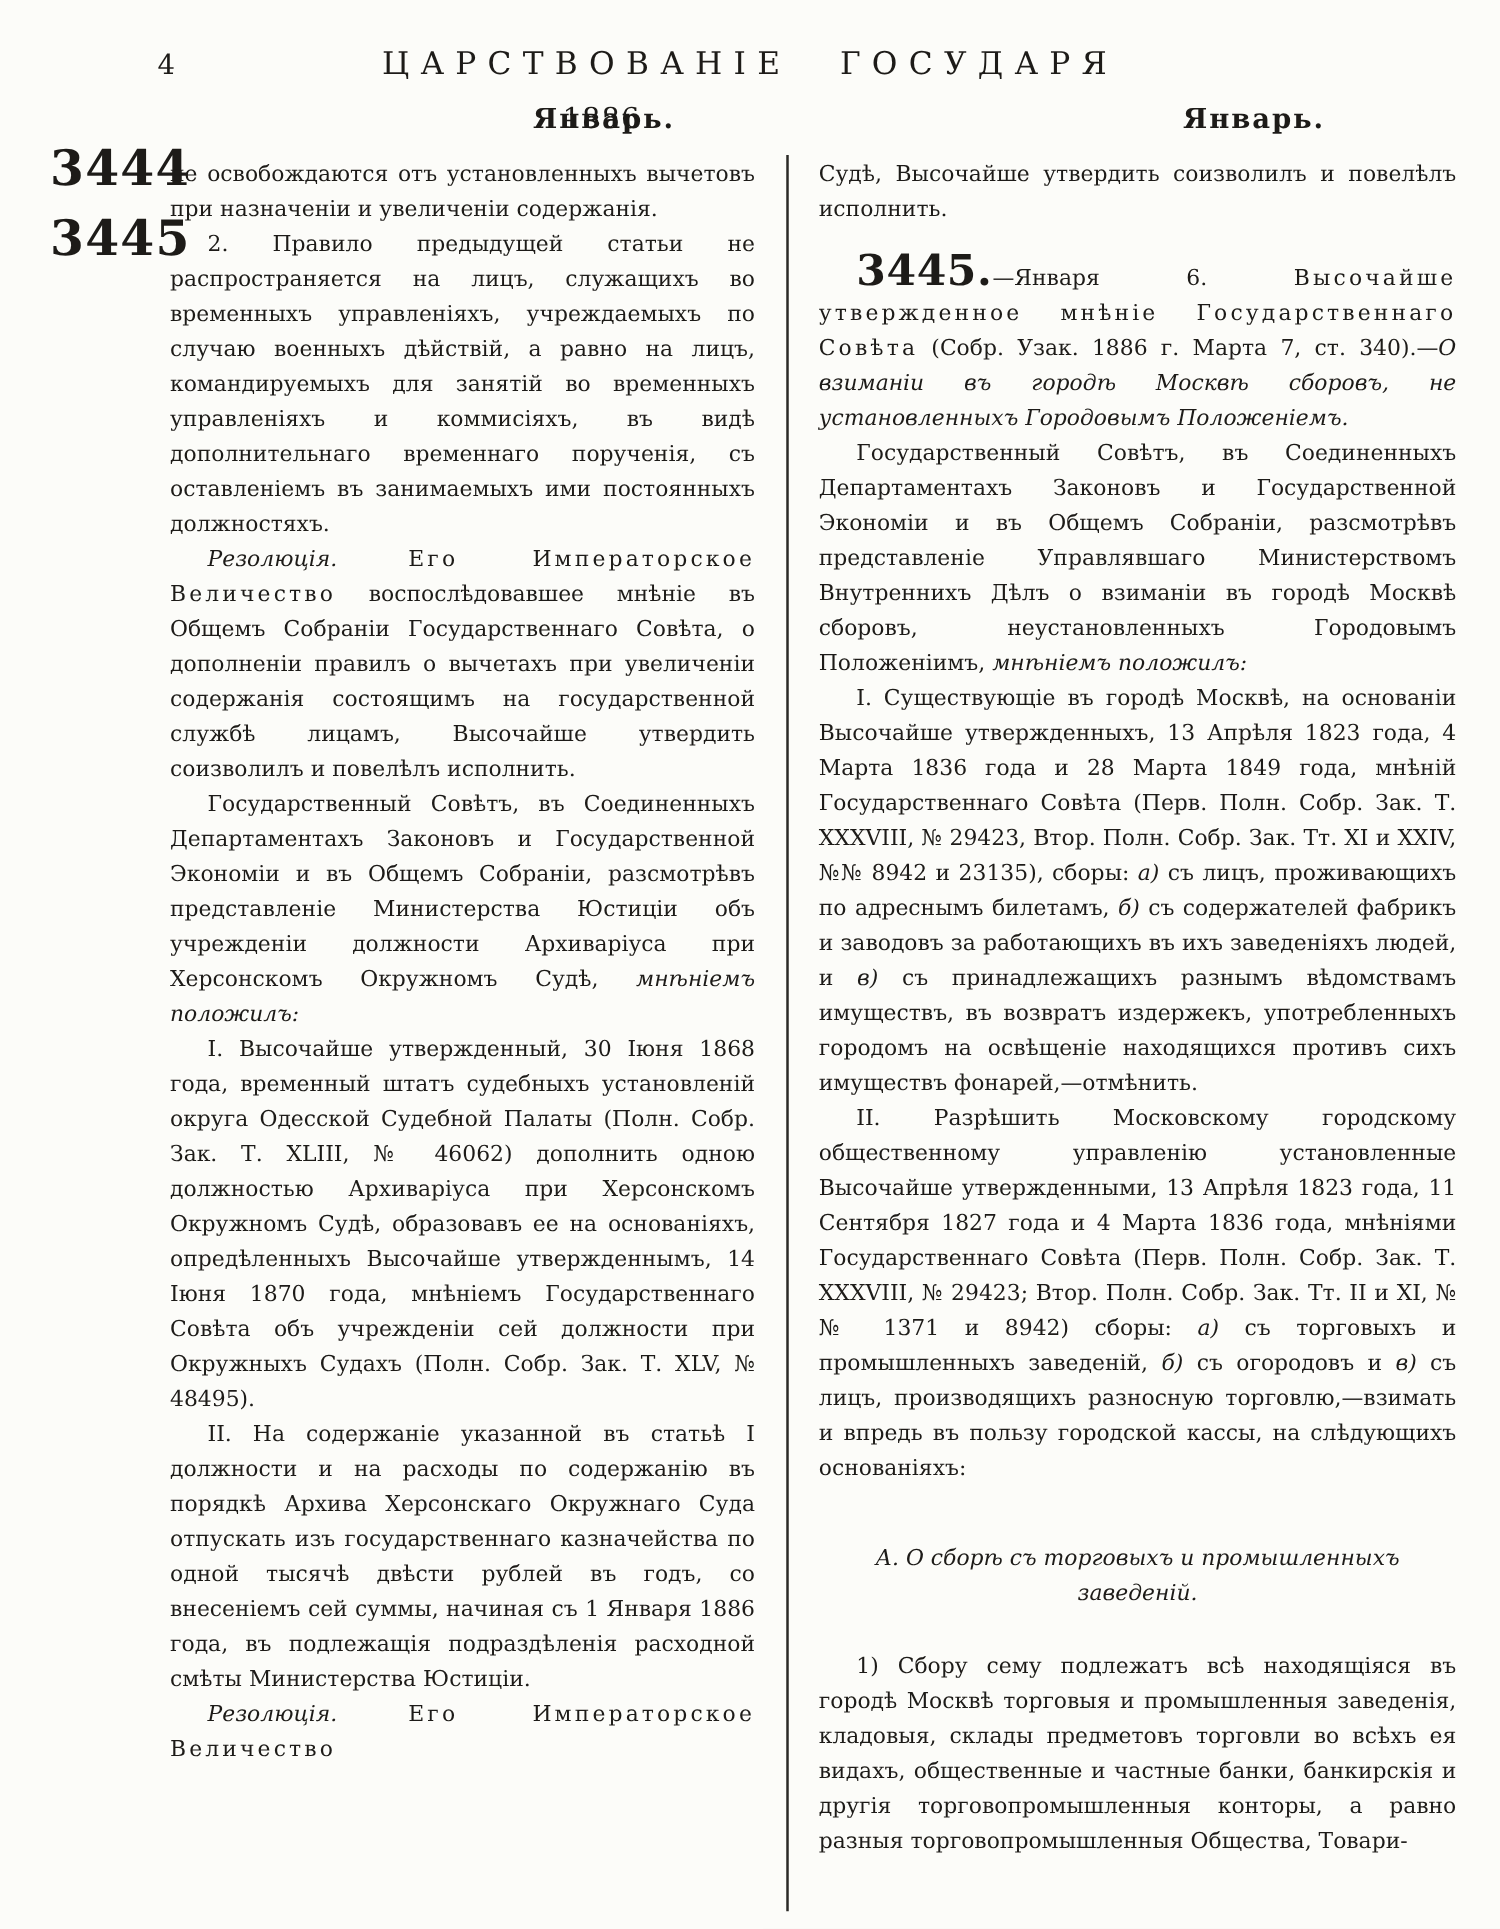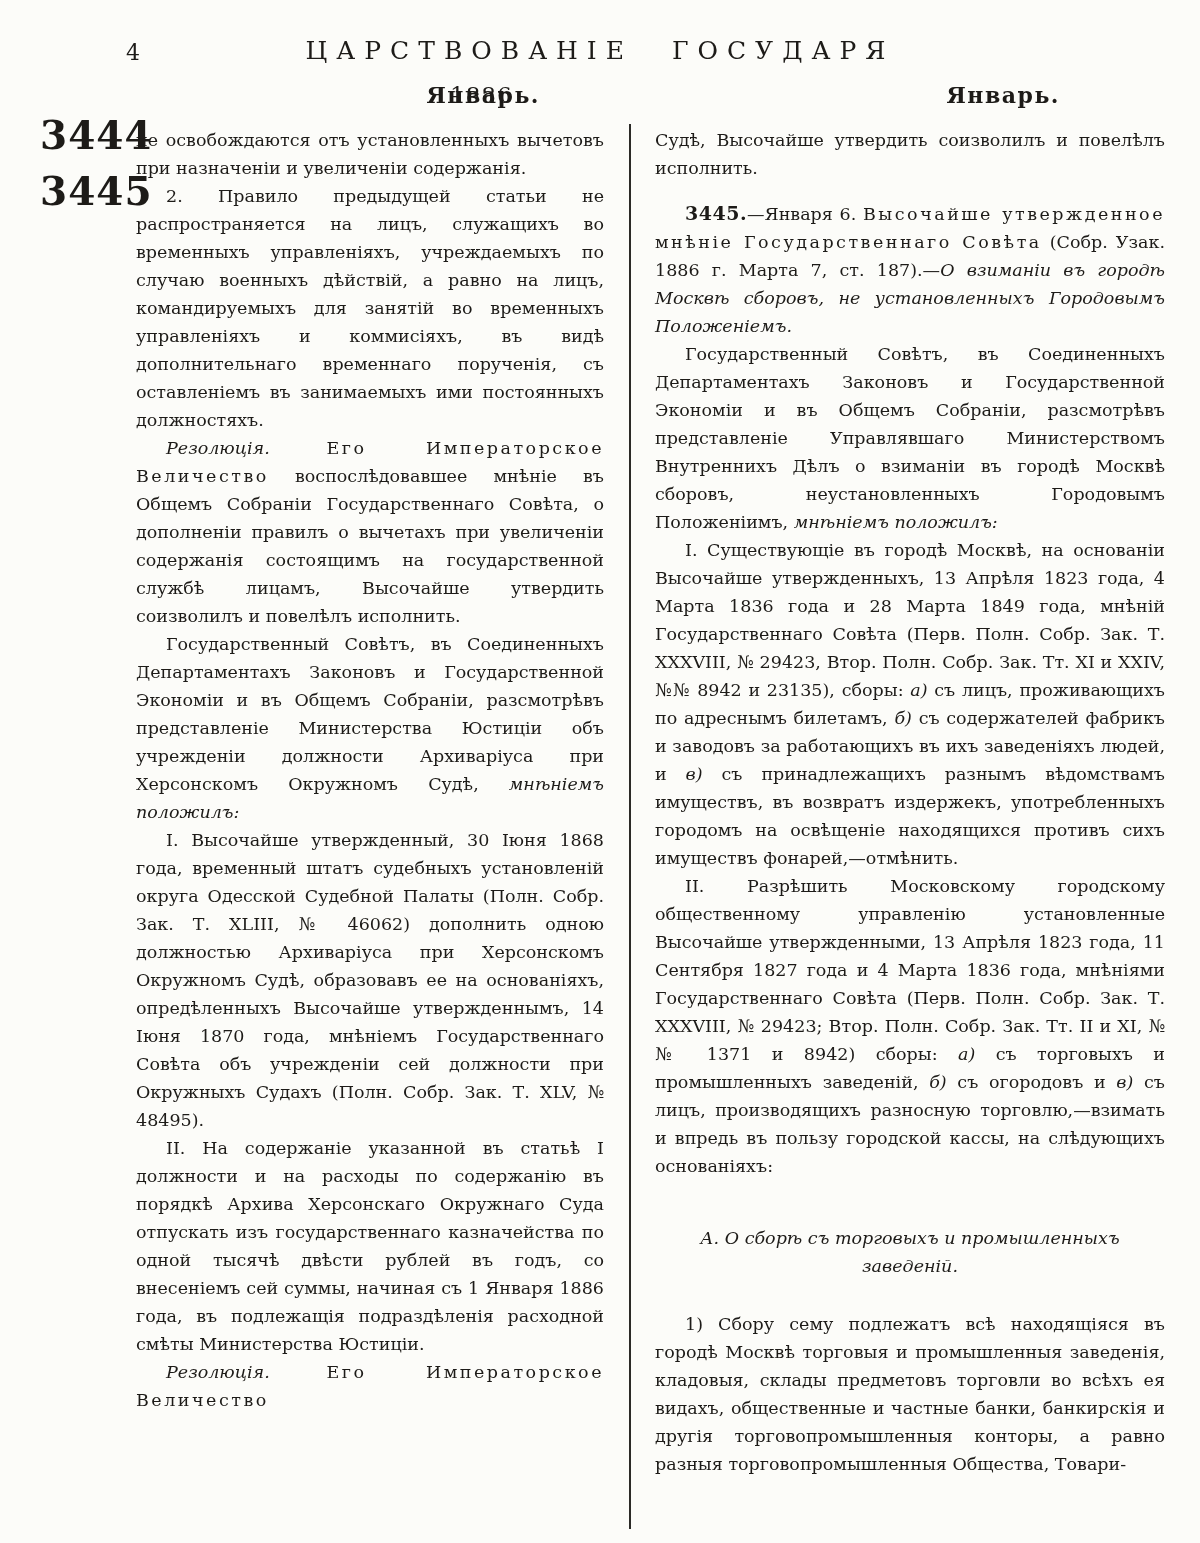--- a/index.html
+++ b/index.html
@@ -63,21 +63,21 @@
   .section  {
     margin-top: 44px; margin-bottom: 30px;
     text-align: center; text-indent: 0;
     padding: 0 40px;
   }
   .first-item { margin-top: 24px; }
   .run-n  { }
   .run-i  { font-style: italic; }
   .run-sp { letter-spacing: 2.5px; }
   .run-num {
-    font-size: 19px; font-weight: bold;
+    font-size: 34px; font-weight: bold;
     letter-spacing: 0.5px; line-height: 1;
   }
 </style>
 </head>
 <body>
 
 <div class="page">
   <div class="page-number">4</div>
   <div class="running-title">ЦАРСТВОВАНІЕ ГОСУДАРЯ</div>
   <div class="subheader-month-left">Январь.</div>
@@ -90,20 +90,20 @@
       <p class="para noindent"><span class="run-n">не освобождаются отъ установленныхъ вычетовъ при назначеніи и увеличеніи содержанія.</span></p>
       <p class="para indent"><span class="run-n">2. Правило предыдущей статьи не распространяется на лицъ, служащихъ во временныхъ управленіяхъ, учреждаемыхъ по случаю военныхъ дѣйствій, а равно на лицъ, командируемыхъ для занятій во временныхъ управленіяхъ и коммисіяхъ, въ видѣ дополнительнаго временнаго порученія, съ оставленіемъ въ занимаемыхъ ими постоянныхъ должностяхъ.</span></p>
       <p class="para indent"><span class="run-i">Резолюція.</span><span class="run-n"> </span><span class="run-sp">Его Императорское Величество</span><span class="run-n"> воспослѣдовавшее мнѣніе въ Общемъ Собраніи Государственнаго Совѣта, о дополненіи правилъ о вычетахъ при увеличеніи содержанія состоящимъ на государственной службѣ лицамъ, Высочайше утвердить соизволилъ и повелѣлъ исполнить.</span></p>
       <p class="para indent"><span class="run-n">Государственный Совѣтъ, въ Соединенныхъ Департаментахъ Законовъ и Государственной Экономіи и въ Общемъ Собраніи, разсмотрѣвъ представленіе Министерства Юстиціи объ учрежденіи должности Архиваріуса при Херсонскомъ Окружномъ Судѣ, </span><span class="run-i">мнѣніемъ положилъ:</span></p>
       <p class="para indent"><span class="run-n">I. Высочайше утвержденный, 30 Іюня 1868 года, временный штатъ судебныхъ установленій округа Одесской Судебной Палаты (Полн. Собр. Зак. Т. XLIII, № 46062) дополнить одною должностью Архиваріуса при Херсонскомъ Окружномъ Судѣ, образовавъ ее на основаніяхъ, опредѣленныхъ Высочайше утвержденнымъ, 14 Іюня 1870 года, мнѣніемъ Государственнаго Совѣта объ учрежденіи сей должности при Окружныхъ Судахъ (Полн. Собр. Зак. Т. XLV, № 48495).</span></p>
       <p class="para indent"><span class="run-n">II. На содержаніе указанной въ статьѣ I должности и на расходы по содержанію въ порядкѣ Архива Херсонскаго Окружнаго Суда отпускать изъ государственнаго казначейства по одной тысячѣ двѣсти рублей въ годъ, со внесеніемъ сей суммы, начиная съ 1 Января 1886 года, въ подлежащія подраздѣленія расходной смѣты Министерства Юстиціи.</span></p>
       <p class="para indent"><span class="run-i">Резолюція.</span><span class="run-n"> </span><span class="run-sp">Его Императорское Величество</span></p>
     </div>
   <div class="col col-right">
       <p class="para noindent"><span class="run-n">Судѣ, Высочайше утвердить соизволилъ и повелѣлъ исполнить.</span></p>
-      <p class="para indent entry"><span class="run-num">3445.</span><span class="run-n">—Января 6. </span><span class="run-sp">Высочайше утвержденное мнѣніе Государственнаго Совѣта</span><span class="run-n"> (Собр. Узак. 1886 г. Марта 7, ст. 187).—</span><span class="run-i">О взиманіи въ городѣ Москвѣ сборовъ, не установленныхъ Городовымъ Положеніемъ.</span></p>
+      <p class="para indent entry"><span class="run-num">3445.</span><span class="run-n">—Января 6. </span><span class="run-sp">Высочайше утвержденное мнѣніе Государственнаго Совѣта</span><span class="run-n"> (Собр. Узак. 1886 г. Марта 7, ст. 340).—</span><span class="run-i">О взиманіи въ городѣ Москвѣ сборовъ, не установленныхъ Городовымъ Положеніемъ.</span></p>
       <p class="para indent"><span class="run-n">Государственный Совѣтъ, въ Соединенныхъ Департаментахъ Законовъ и Государственной Экономіи и въ Общемъ Собраніи, разсмотрѣвъ представленіе Управлявшаго Министерствомъ Внутреннихъ Дѣлъ о взиманіи въ городѣ Москвѣ сборовъ, неустановленныхъ Городовымъ Положеніимъ, </span><span class="run-i">мнѣніемъ положилъ:</span></p>
       <p class="para indent"><span class="run-n">I. Существующіе въ городѣ Москвѣ, на основаніи Высочайше утвержденныхъ, 13 Апрѣля 1823 года, 4 Марта 1836 года и 28 Марта 1849 года, мнѣній Государственнаго Совѣта (Перв. Полн. Собр. Зак. Т. XXXVIII, № 29423, Втор. Полн. Собр. Зак. Тт. XI и XXIV, №№ 8942 и 23135), сборы: </span><span class="run-i">а)</span><span class="run-n"> съ лицъ, проживающихъ по адреснымъ билетамъ, </span><span class="run-i">б)</span><span class="run-n"> съ содержателей фабрикъ и заводовъ за работающихъ въ ихъ заведеніяхъ людей, и </span><span class="run-i">в)</span><span class="run-n"> съ принадлежащихъ разнымъ вѣдомствамъ имуществъ, въ возвратъ издержекъ, употребленныхъ городомъ на освѣщеніе находящихся противъ сихъ имуществъ фонарей,—отмѣнить.</span></p>
       <p class="para indent"><span class="run-n">II. Разрѣшить Московскому городскому общественному управленію установленные Высочайше утвержденными, 13 Апрѣля 1823 года, 11 Сентября 1827 года и 4 Марта 1836 года, мнѣніями Государственнаго Совѣта (Перв. Полн. Собр. Зак. Т. XXXVIII, № 29423; Втор. Полн. Собр. Зак. Тт. II и XI, №№ 1371 и 8942) сборы: </span><span class="run-i">а)</span><span class="run-n"> съ торговыхъ и промышленныхъ заведеній, </span><span class="run-i">б)</span><span class="run-n"> съ огородовъ и </span><span class="run-i">в)</span><span class="run-n"> съ лицъ, производящихъ разносную торговлю,—взимать и впредь въ пользу городской кассы, на слѣдующихъ основаніяхъ:</span></p>
       <p class="para section"><span class="run-i">А. О сборѣ съ торговыхъ и промышленныхъ заведеній.</span></p>
       <p class="para indent first-item"><span class="run-n">1) Сбору сему подлежатъ всѣ находящіяся въ городѣ Москвѣ торговыя и промышленныя заведенія, кладовыя, склады предметовъ торговли во всѣхъ ея видахъ, общественные и частные банки, банкирскія и другія торговопромышленныя конторы, а равно разныя торговопромышленныя Общества, Товари-</span></p>
     </div>
 </div>
 
 </body></html>

